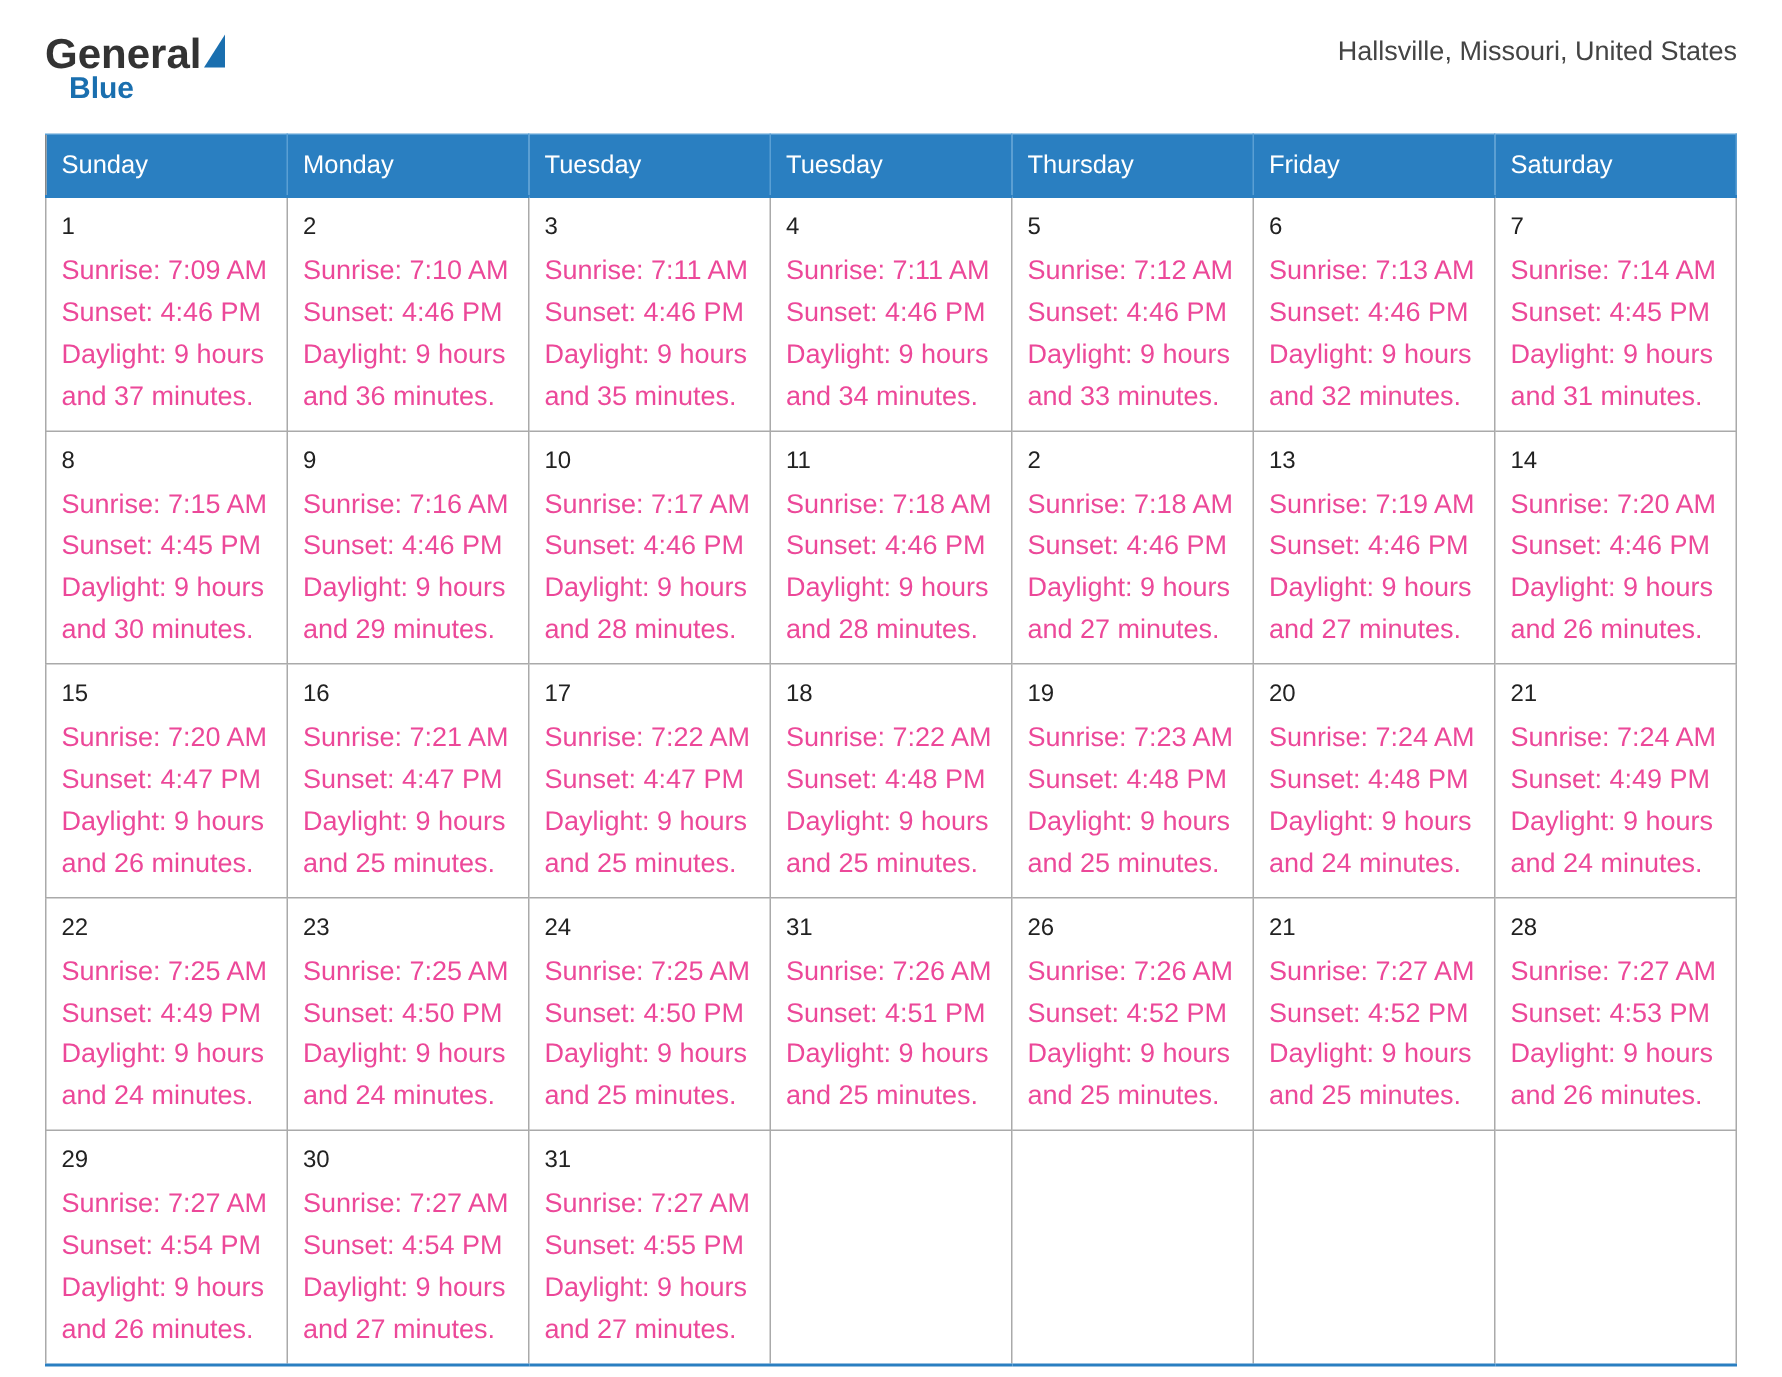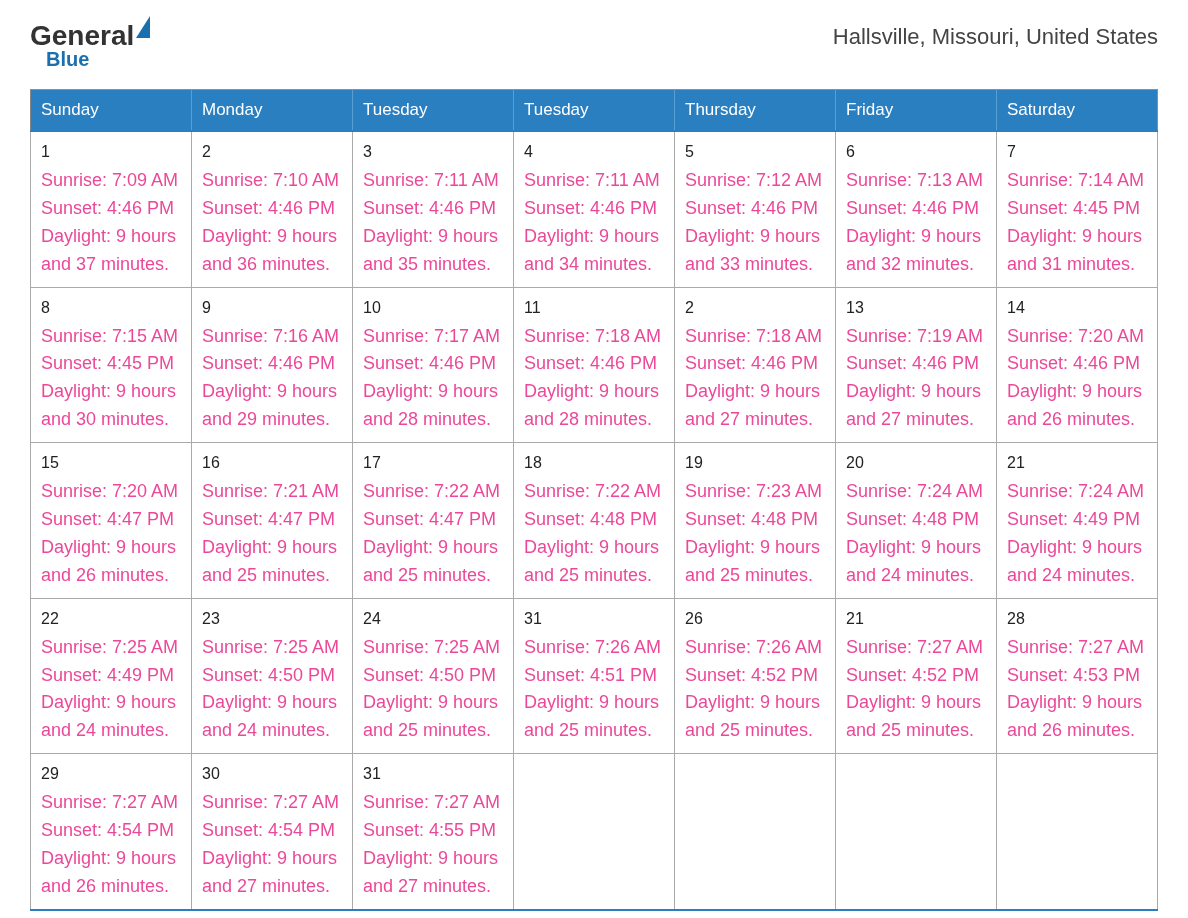--- a/index.html
+++ b/index.html
@@ -45,32 +45,33 @@
       margin-top: -4px;
       margin-left: 16px;
     }
     .logo-right {
       display: flex;
       flex-direction: column;
       align-items: flex-start;
     }
     .logo-line1 {
       display: flex;
+      align-items: center;
     }
     .title-area {
       text-align: right;
     }
     .page-title {
       font-size: 52px;
       font-weight: normal;
       color: #222;
       line-height: 1.1;
     }
     .subtitle {
-      font-size: 22px;
+      font-size: 18px;
       color: #444;
       margin-top: 4px;
     }
     .calendar-table {
       width: 100%;
       border-collapse: collapse;
       border: 1px solid #888;
     }
     .calendar-table th {
       background-color: #2a7fc1;

